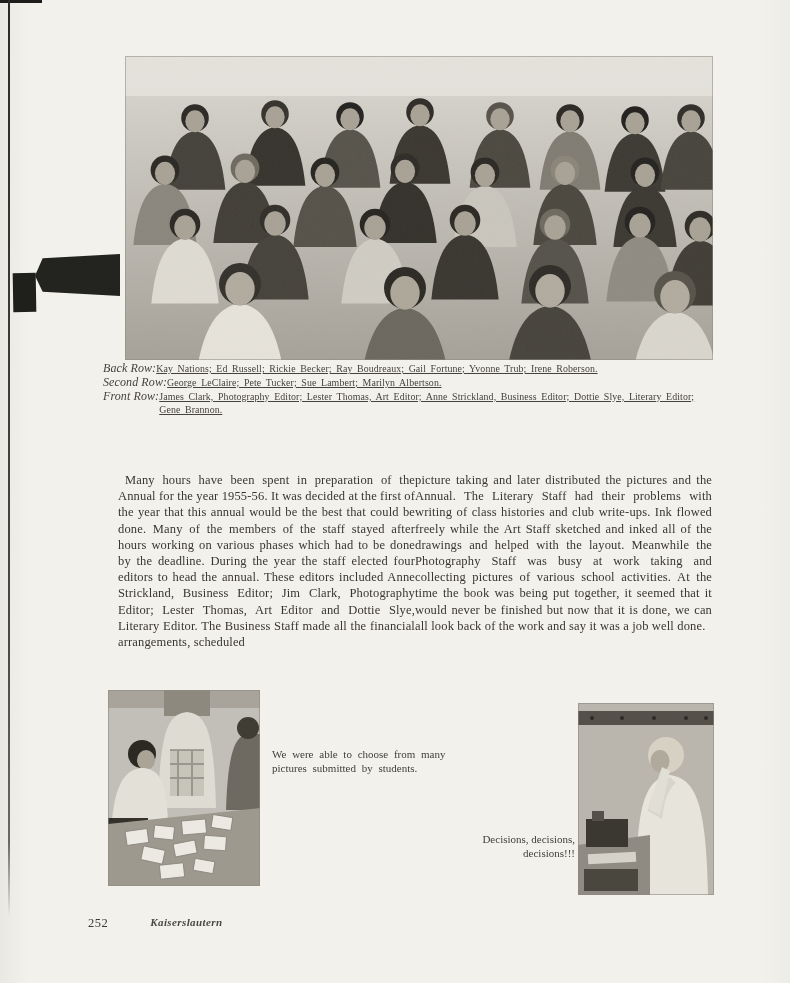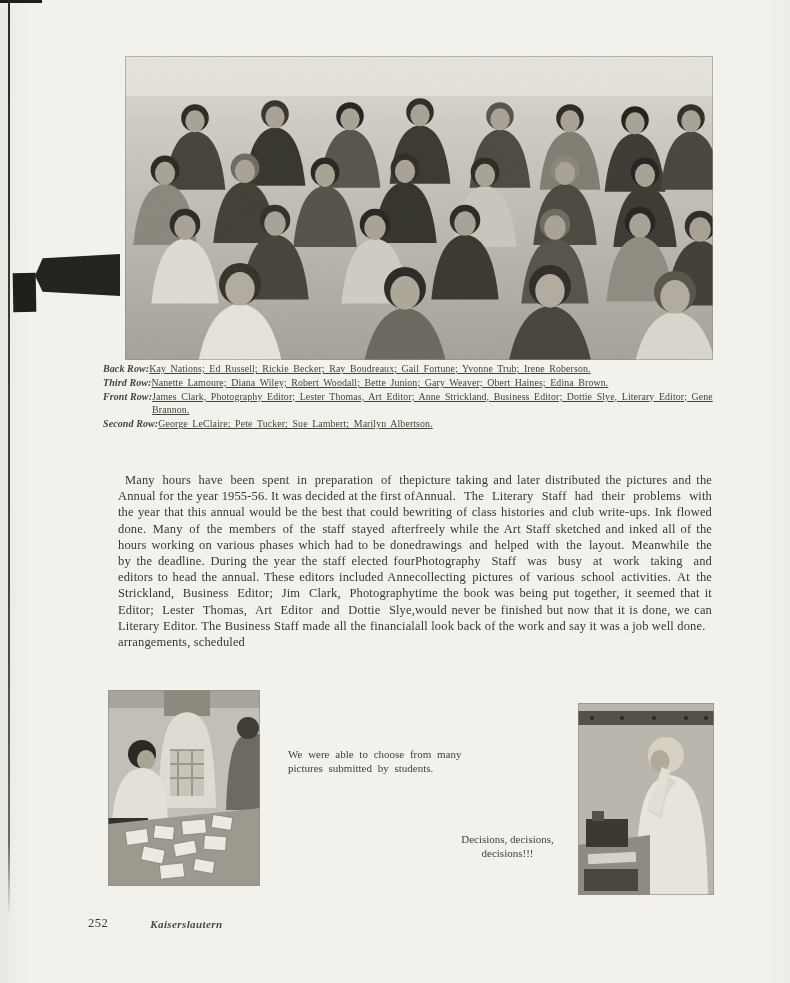--- a/index.html
+++ b/index.html
@@ -21,38 +21,38 @@
   
   .photo { position:absolute; overflow:hidden; }
   .photo svg { display:block; width:100%; height:100%; }
   .group-photo { left:125px; top:56px; width:588px; height:304px; }
   .photo-left  { left:108px; top:690px; width:152px; height:196px; }
   .photo-right { left:578px; top:703px; width:136px; height:192px; }
   
   .caption-block { position:absolute; left:103px; top:362px; width:614px;
                    font-size:9.9px; line-height:13.8px; color:#45433a; letter-spacing:.1px; }
   .cap-row { display:flex; align-items:flex-start; }
-  .cap-label { flex:0 0 46px; font-style:italic; font-size:10px; white-space:nowrap;font-weight:bold; }
+  .cap-label { flex:0 0 46px; font-style:italic; font-size:12px; white-space:nowrap; }
   .cap-names { flex:1 1 auto; word-spacing:2px;text-decoration:underline; }
   
   .heading { position:absolute; left:118px; top:444px; width:594px; margin:0;
              text-align:center; font-size:20px; font-weight:700; letter-spacing:3px;
              color:#8e3b35; color:#3e3c35; }
   
   .columns { position:absolute; left:118px; top:472px; width:594px; display:flex; gap:0; }
   .col { flex:1 1 0; margin:0; font-size:12.5px; line-height:16.2px; text-align:justify;
          letter-spacing:.15px; color:#38362d; }
   .col.left { text-indent:7px; }
   
-  .caption-left { position:absolute; left:288px; top:748px; width:180px;
+  .caption-left { position:absolute; left:272px; top:748px; width:180px;
                   font-size:11px; line-height:13.8px; word-spacing:3px; color:#42403a; }
-  .caption-right { position:absolute; left:440px; top:833px; width:135px; text-align:center;
+  .caption-right { position:absolute; left:440px; top:833px; width:135px; text-align:right;
                    font-size:11px; line-height:13.8px; color:#42403a; }
   
-  .footer { position:absolute; left:88px; top:916px; display:flex; align-items:center; }
+  .footer { position:absolute; left:88px; top:916px; display:flex; align-items:flex-start; }
   .pagenum { font-size:12.5px; color:#3b3933; letter-spacing:.5px; }
   .booktitle { margin-left:42px; font-size:11px; font-style:italic; font-weight:700;
                letter-spacing:.4px; color:#4a4840; }
   
   .torso { fill:var(--c,#39362f); }
   .hairc { fill:var(--h,#2b2823); }
   .facec { fill:var(--f,#a8a295); }
 </style>
 </head>
 <body>
@@ -121,30 +121,26 @@
       <rect x="0.5" y="0.5" width="587" height="303" fill="none" stroke="#8d8a82" stroke-width="1" opacity="0.55"></rect>
     </svg>
   </div>
 
   <div class="caption-block">
     <div class="cap-row">
       <span class="cap-label">Back Row:</span>
       <span class="cap-names">Kay Nations; Ed Russell; Rickie Becker; Ray Boudreaux; Gail Fortune; Yvonne Trub; Irene Roberson.</span>
     </div>
     <div class="cap-row">
-      <span class="cap-label">Third Row:</span>
-      <span class="cap-names">Nanette Lamoure; Diana Wiley; Robert Woodall; Bette Junion; Gary Weaver; Obert Haines; Edina Brown.</span>
+      <span class="cap-label">Second Row:</span>
+      <span class="cap-names">George LeClaire; Pete Tucker; Sue Lambert; Marilyn Albertson.</span>
     </div>
     <div class="cap-row">
       <span class="cap-label">Front Row:</span>
       <span class="cap-names">James Clark, Photography Editor; Lester Thomas, Art Editor; Anne Strickland, Business Editor; Dottie Slye, Literary Editor; Gene Brannon.</span>
-    </div>
-    <div class="cap-row">
-      <span class="cap-label">Second Row:</span>
-      <span class="cap-names">George LeClaire; Pete Tucker; Sue Lambert; Marilyn Albertson.</span>
     </div>
   </div>
 
 
   <div class="columns">
     <p class="col left">Many hours have been spent in preparation of the Annual for the year 1955-56. It was decided at the first of the year that this annual would be the best that could be done. Many of the members of the staff stayed after hours working on various phases which had to be done by the deadline. During the year the staff elected four editors to head the annual. These editors included Anne Strickland, Business Editor; Jim Clark, Photography Editor; Lester Thomas, Art Editor and Dottie Slye, Literary Editor. The Business Staff made all the financial arrangements, scheduled</p>
     <p class="col right">picture taking and later distributed the pictures and the Annual. The Literary Staff had their problems with writing of class histories and club write-ups. Ink flowed freely while the Art Staff sketched and inked all of the drawings and helped with the layout. Meanwhile the Photography Staff was busy at work taking and collecting pictures of various school activities. At the time the book was being put together, it seemed that it would never be finished but now that it is done, we can all look back of the work and say it was a job well done.</p>
   </div>
 
   <div class="photo photo-left">

